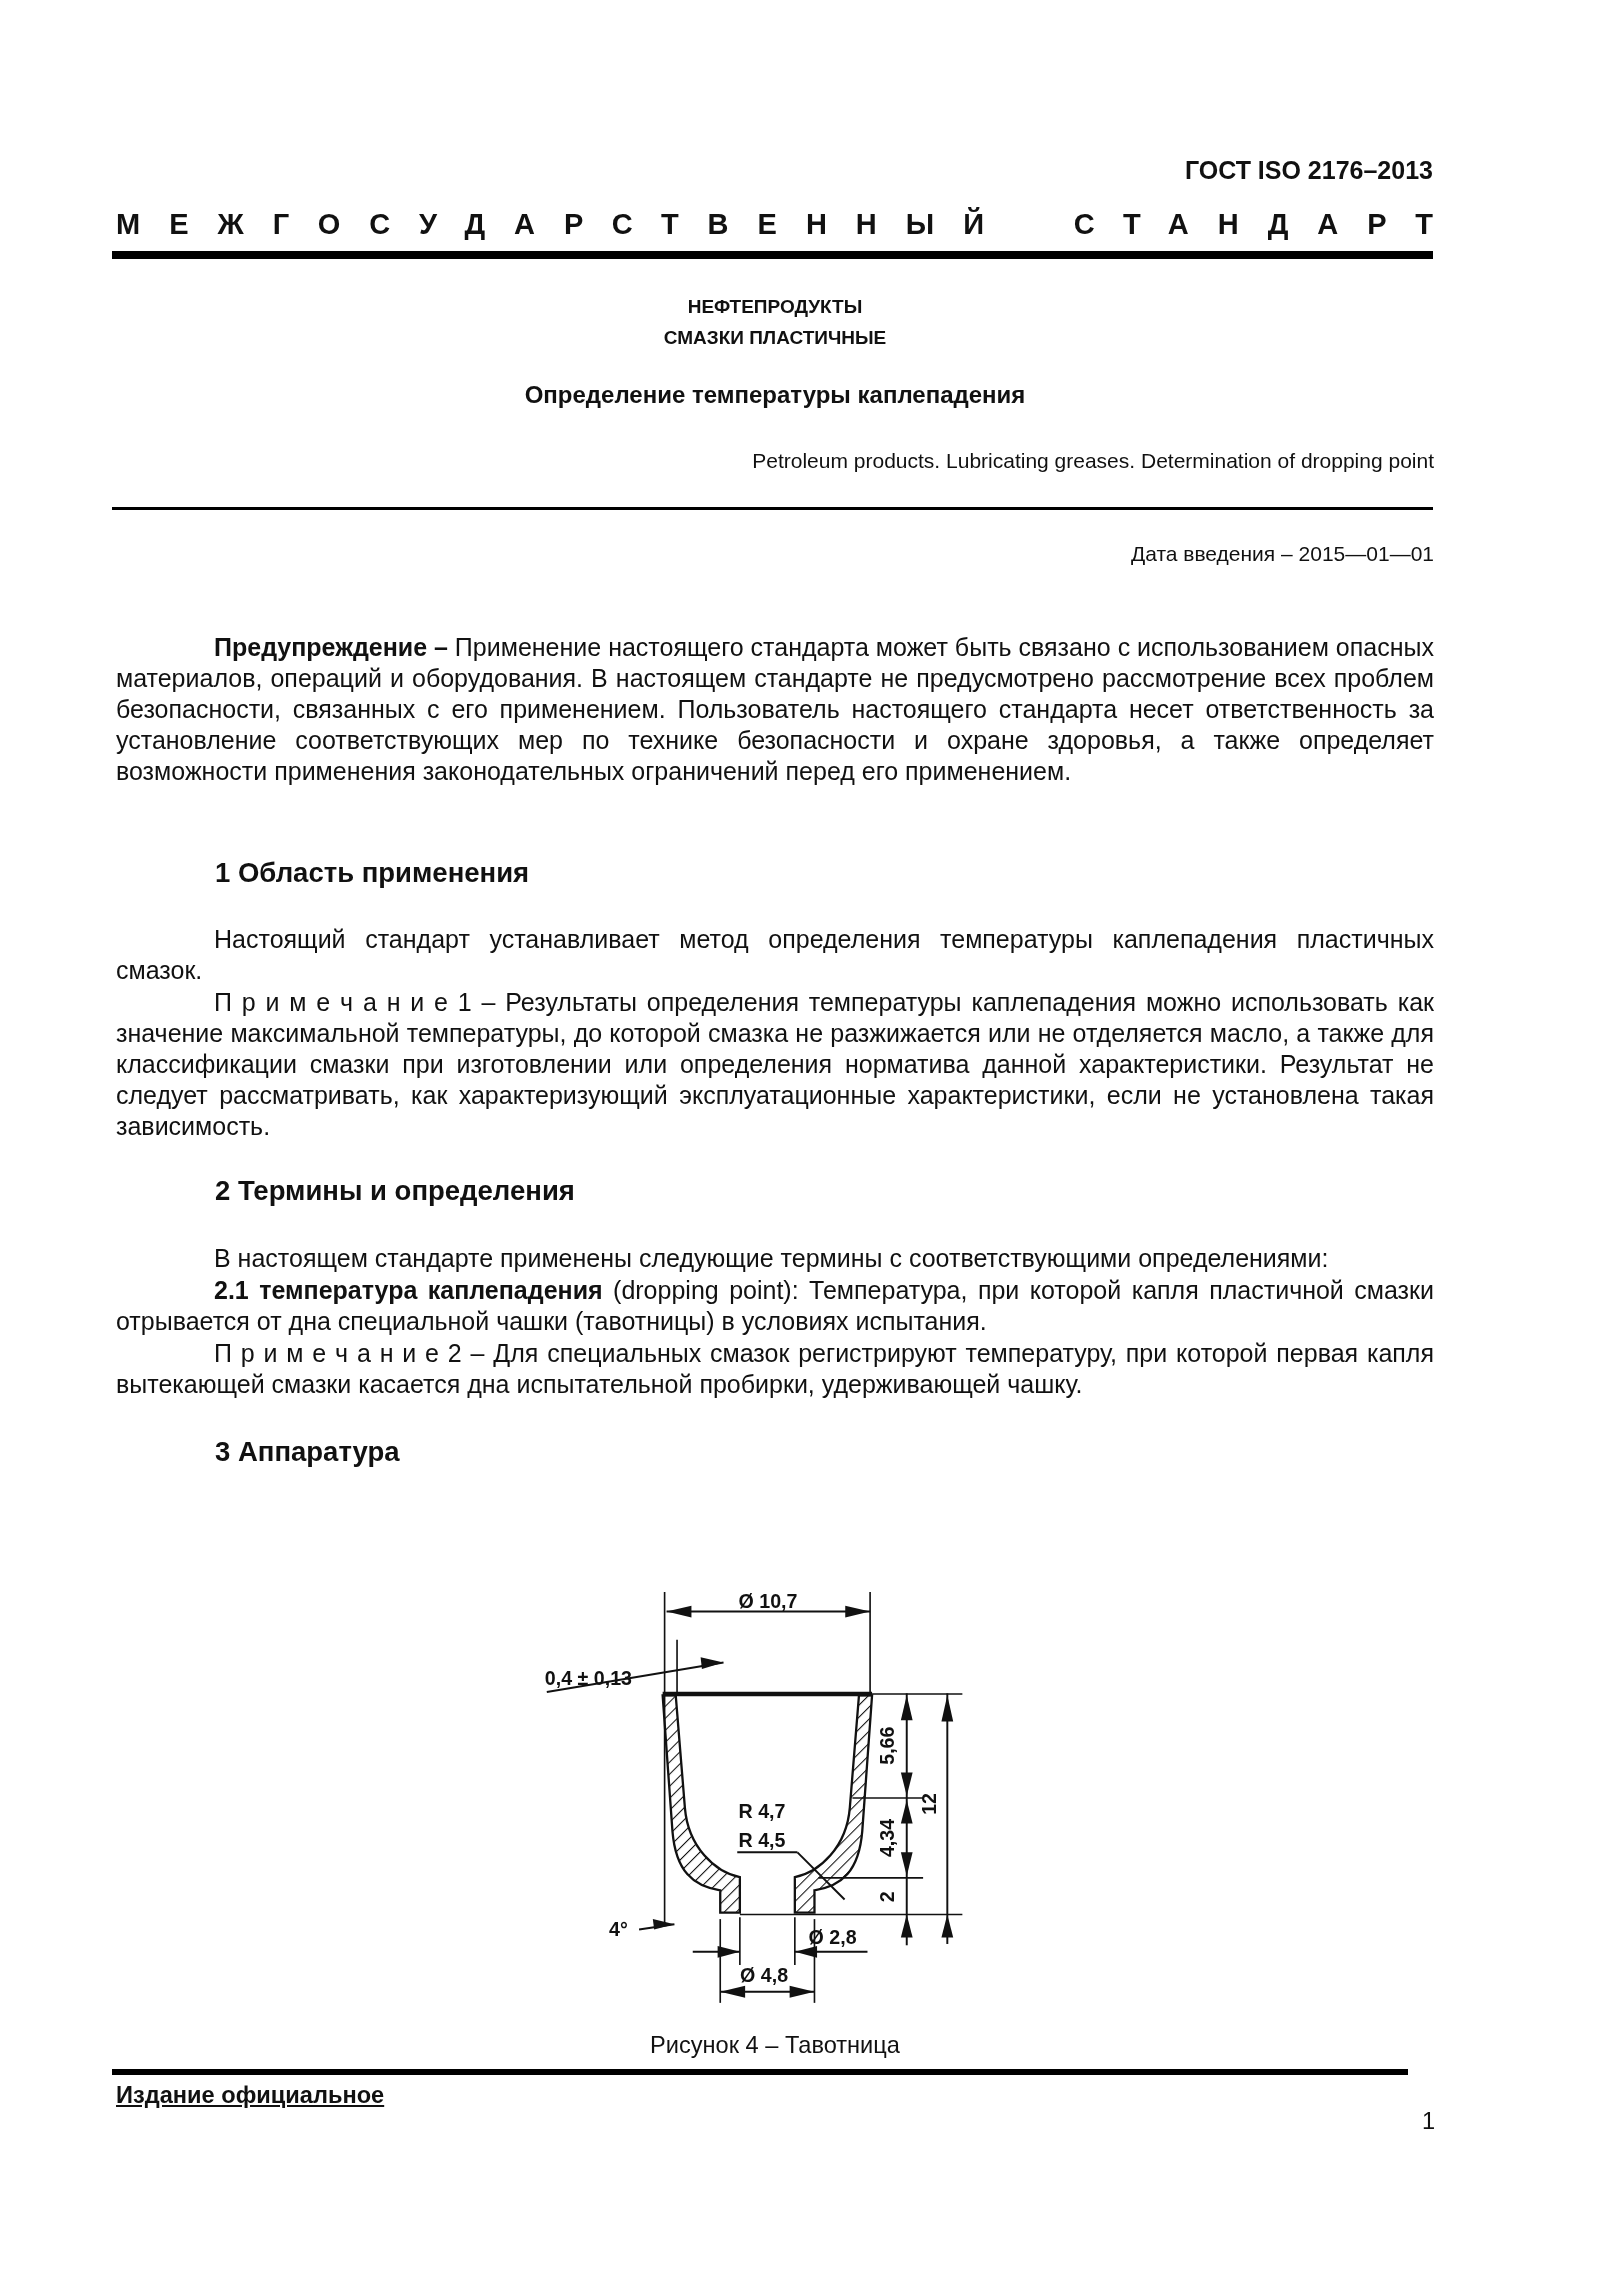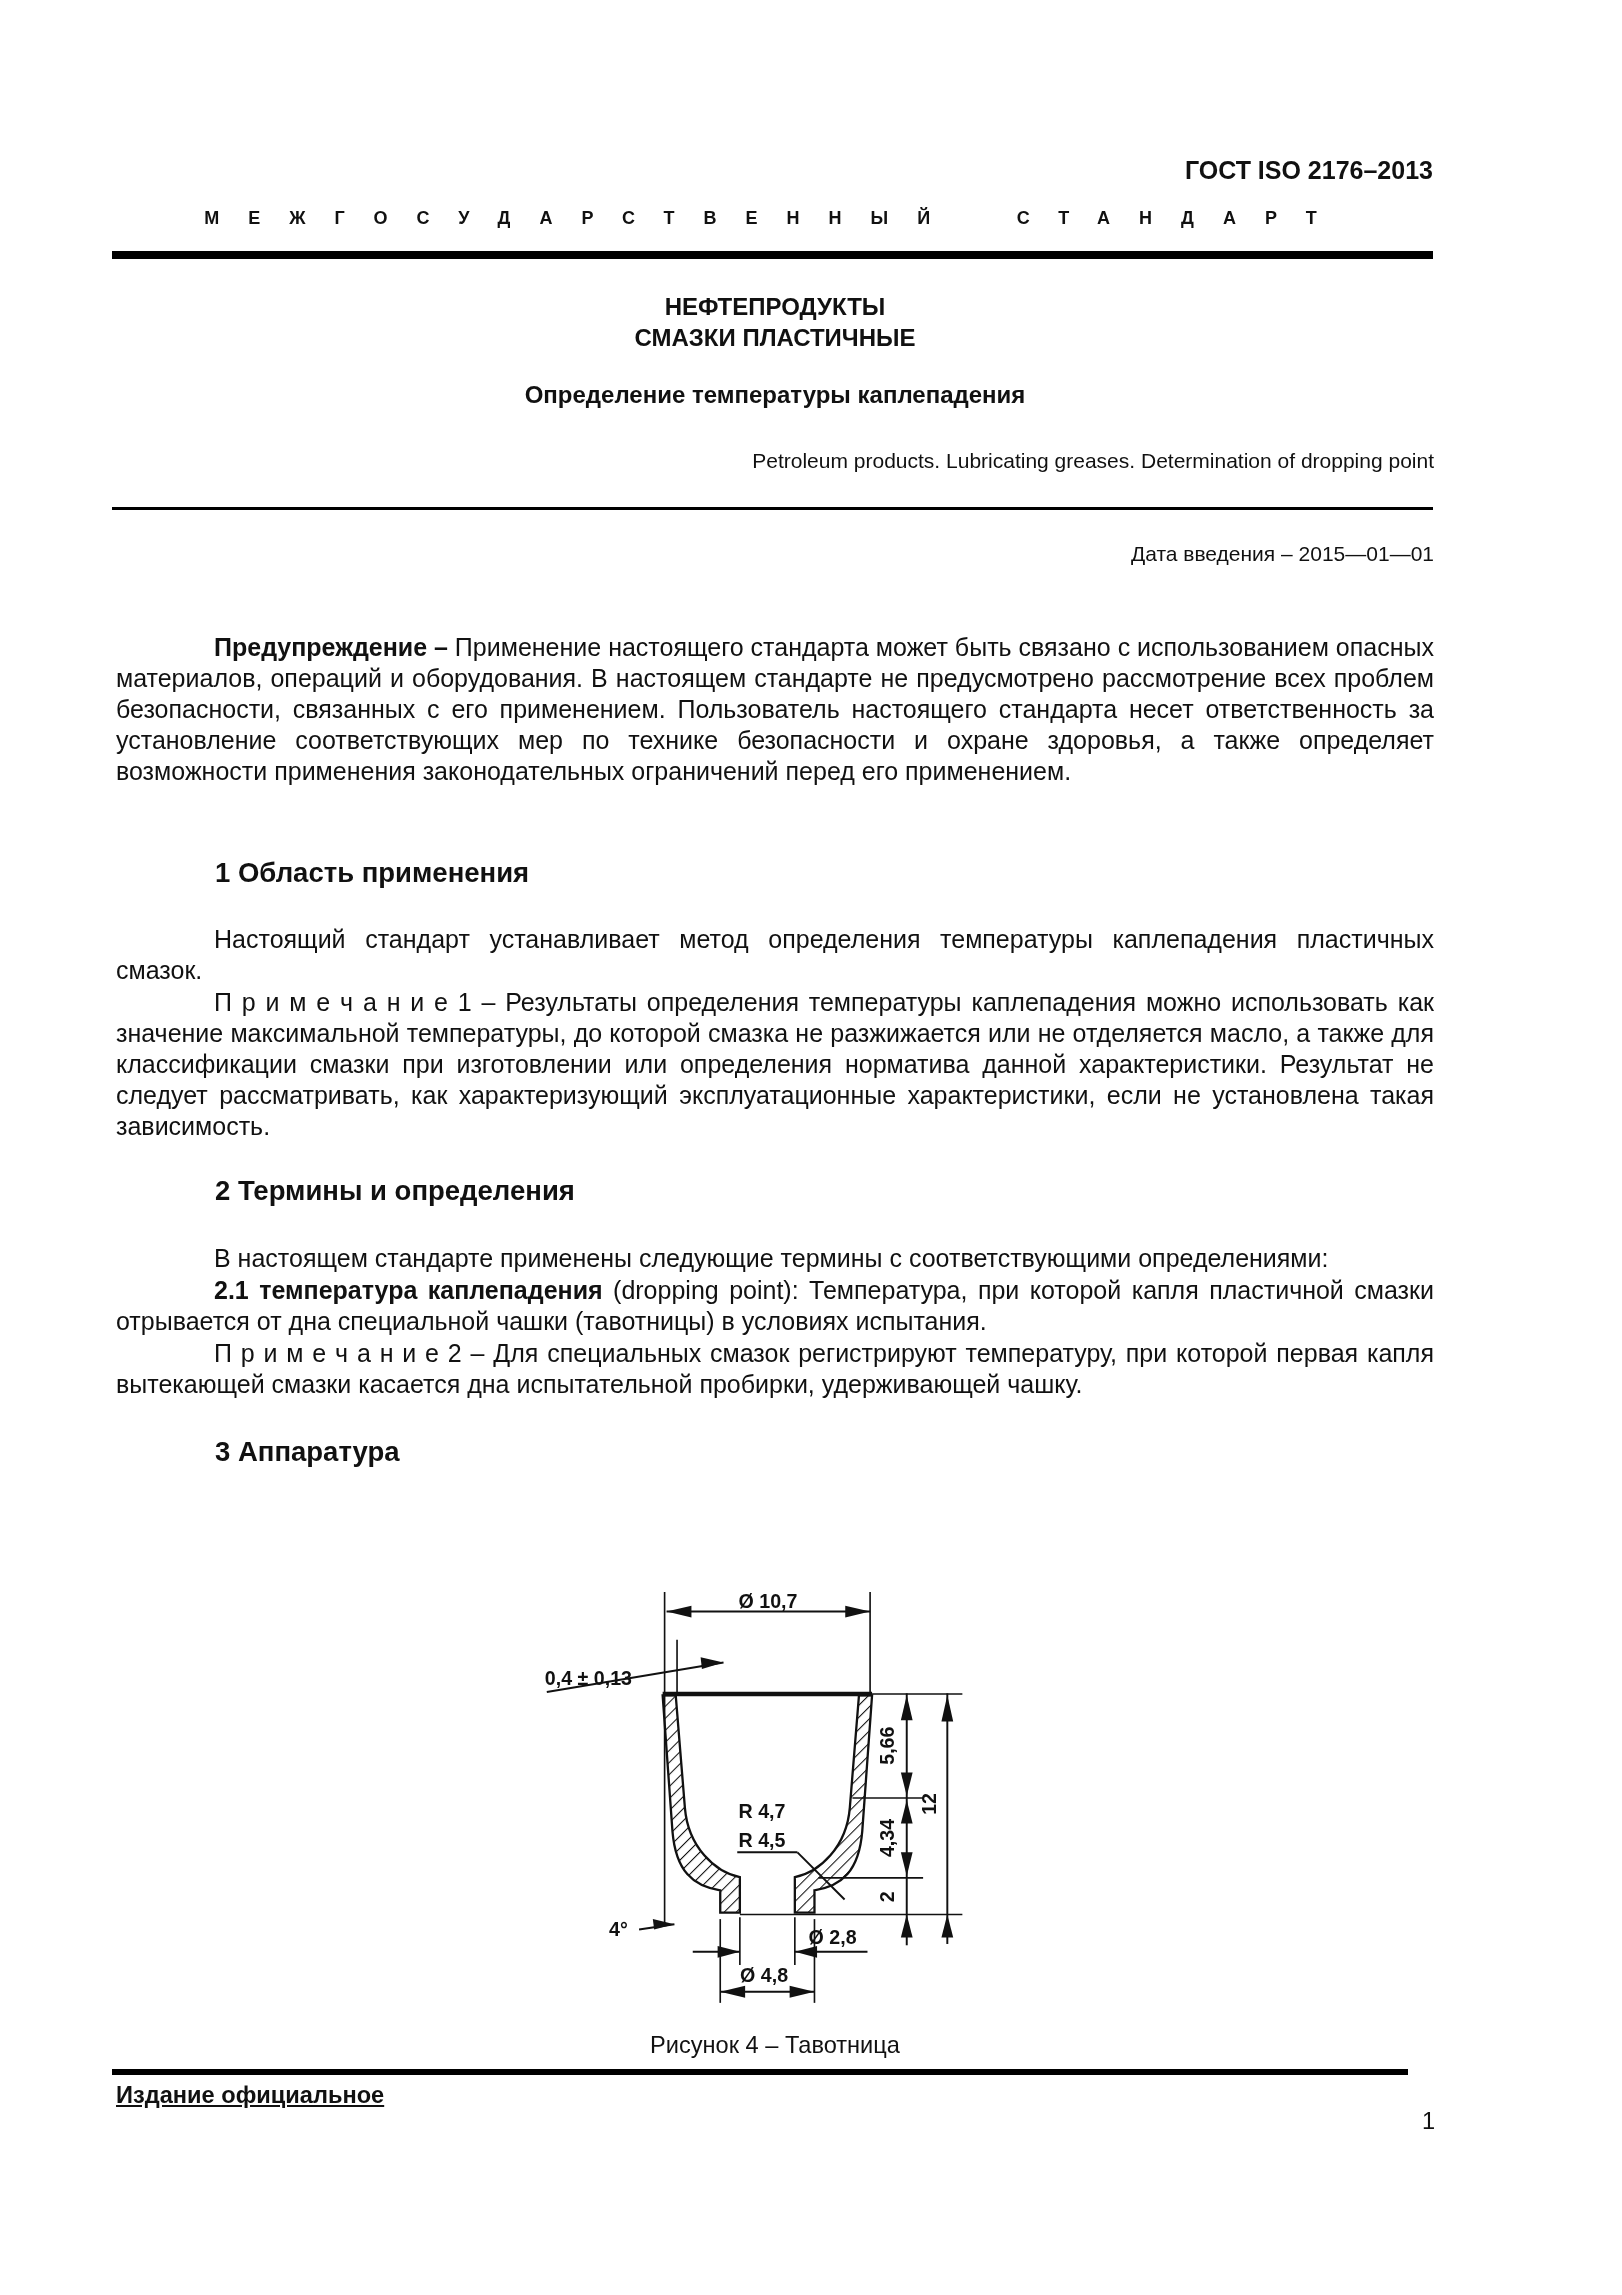--- a/index.html
+++ b/index.html
@@ -9,25 +9,25 @@
   }
   .abs{position:absolute;}
   .col{left:116px;width:1318px;}
   .center{text-align:center;}
   .right{text-align:right;}
   .bold{font-weight:bold;}
   .body-text{font-size:25px;line-height:31px;text-align:justify;text-indent:98px;}
   .heading{font-size:27.5px;font-weight:bold;white-space:nowrap;}
   .rule{background:#000;}
   .banner{
-    font-size:18px;font-weight:bold;letter-spacing:29px;word-spacing:23.6px;
+    font-size:29px;font-weight:bold;letter-spacing:29px;word-spacing:23.6px;
     white-space:nowrap;text-align:center;
   }
   .doc-code{font-size:25px;font-weight:bold;white-space:nowrap;}
-  .title-ru{font-size:24px;font-weight:bold;line-height:31px;}
+  .title-ru{font-size:19px;font-weight:bold;line-height:31px;}
   .subtitle-ru{font-size:24px;font-weight:bold;}
   .subtitle-en{font-size:21px;text-align:right;}
   .date-line{font-size:21px;font-weight:normal;}
   .caption{font-size:23.6px;}
   .edition{font-size:23.6px;font-weight:bold;text-decoration:underline;}
   .pagenum{font-size:23.6px;}
   svg text{font-family:"Liberation Sans", sans-serif;font-size:30px;font-weight:bold;fill:#111;}
 </style>
 </head>
 <body>

